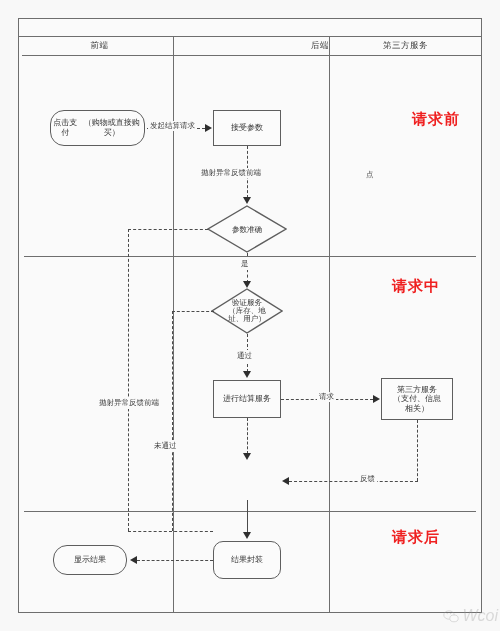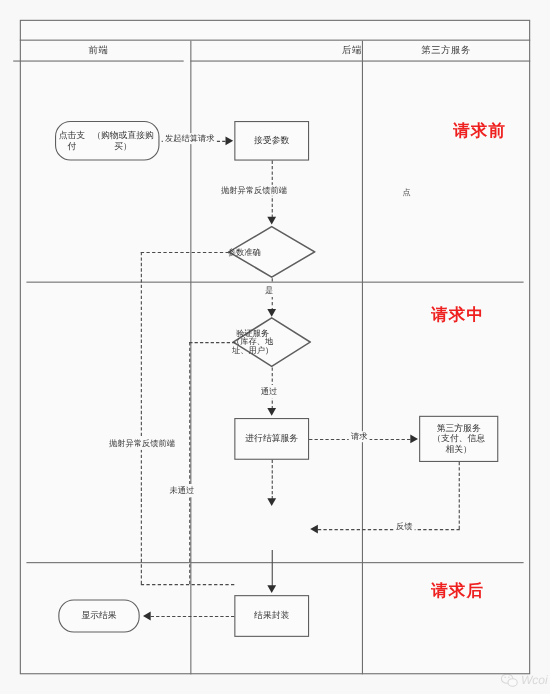--- a/index.html
+++ b/index.html
@@ -14,50 +14,50 @@
   .vline{position:absolute;top:37px;width:0;border-left:1.6px solid #6e6e6e;height:576px;}
 
   
   .phase-div{position:absolute;left:24px;width:452px;height:0;border-top:1.4px solid #6e6e6e;}
 
   
   .node{position:absolute;box-sizing:border-box;display:flex;align-items:center;justify-content:center;
         text-align:center;font-size:8px;color:#333;line-height:1.25;background:#fbfbfb;}
   .rect{border:1.4px solid #5e5e5e;}
   .round{border:1.4px solid #5e5e5e;border-radius:14px;}
-  .diamond-wrap{position:absolute;display:flex;align-items:center;}
+  .diamond-wrap{position:absolute;display:flex;align-items:center;justify-content:center;}
   .diamond-shape{position:absolute;left:0;top:0;width:100%;height:100%;}
   .diamond-label{position:relative;font-size:7.5px;color:#333;text-align:center;line-height:1.2;white-space:nowrap;z-index:2;}
   .dash-h{position:absolute;height:0;border-top:1.3px dashed #4a4a4a;}
   .dash-v{position:absolute;width:0;border-left:1.3px dashed #4a4a4a;}
   .solid-v{position:absolute;width:0;border-left:1.5px solid #4a4a4a;}
 
   .arw{position:absolute;width:0;height:0;}
   .arw-r{border-top:4.5px solid transparent;border-bottom:4.5px solid transparent;border-left:7px solid #2e2e2e;}
   .arw-l{border-top:4.5px solid transparent;border-bottom:4.5px solid transparent;border-right:7px solid #2e2e2e;}
   .arw-d{border-left:4.5px solid transparent;border-right:4.5px solid transparent;border-top:7px solid #2e2e2e;}
 
   .elbl{position:absolute;font-size:7.5px;color:#3a3a3a;background:#fafafa;padding:0 2px;white-space:nowrap;}
   .elbl-v{position:absolute;font-size:7.5px;color:#3a3a3a;background:#fafafa;padding:1px 1px;white-space:nowrap;}
 
   .phase{position:absolute;color:#ef2020;font-size:15px;font-weight:bold;letter-spacing:1px;}
   .stray{position:absolute;font-size:7.5px;color:#555;}
 
   .wm{position:absolute;right:2px;bottom:6px;display:flex;align-items:center;gap:3px;opacity:.33;}
-  .wm-txt{font-size:11px;color:#9a9a9a;font-style:italic;}
+  .wm-txt{font-size:16px;color:#9a9a9a;font-style:italic;}
 </style>
 </head>
 <body>
 
 <div id="stage">
 
   <div class="frame"></div>
   <div class="title-row"></div>
 
-  <div class="hdr" style="left:12px;width:155px;">
+  <div class="hdr" style="left:22px;width:155px;">
     <span>前端</span>
   </div>
   <div class="hdr" style="left:173px;width:156px;justify-content:flex-end;">
     <span>后端</span>
   </div>
   <div class="hdr" style="left:329px;width:153px;">
     <span>第三方服务</span>
   </div>
 
   <div class="vline" style="left:173px;"></div>
@@ -104,21 +104,21 @@
     <span>进行结算服务</span>
   </div>
 
   <div class="node rect" style="left:381px;top:378px;width:72px;height:42px;flex-direction:column;line-height:1.15;">
     <span>第三方服务</span>
     <span>（支付、信息</span>
     <span>相关）</span>
   </div>
 
 
-  <div class="node rect" style="left:213px;top:541px;width:68px;height:38px;">
+  <div class="node rect" style="left:213px;top:541px;width:68px;height:38px;border-radius:10px;">
     <span>结果封装</span>
   </div>
 
   <div class="node round" style="left:53px;top:545px;width:74px;height:30px;">
     <span>显示结果</span>
   </div>
 
   <div class="dash-h" style="left:147px;top:128px;width:58px;"></div>
   <div class="arw arw-r" style="left:205px;top:123.5px;"></div>
   <div class="elbl" style="left:148px;top:121px;">发起结算请求</div>

